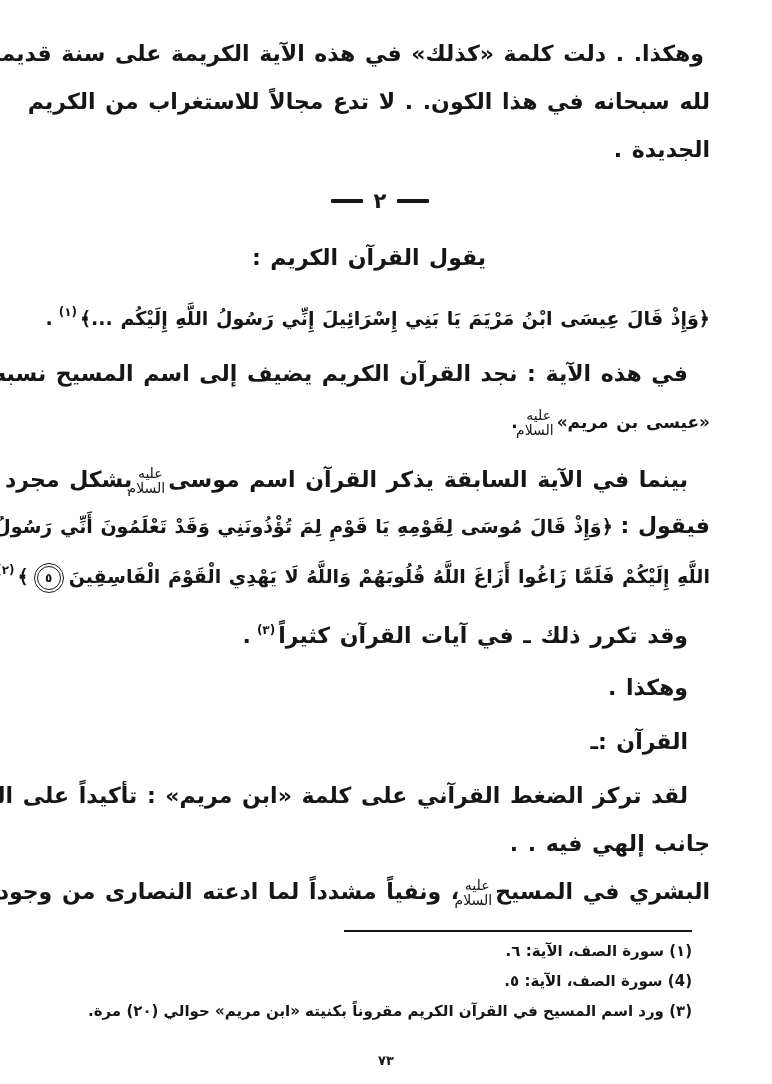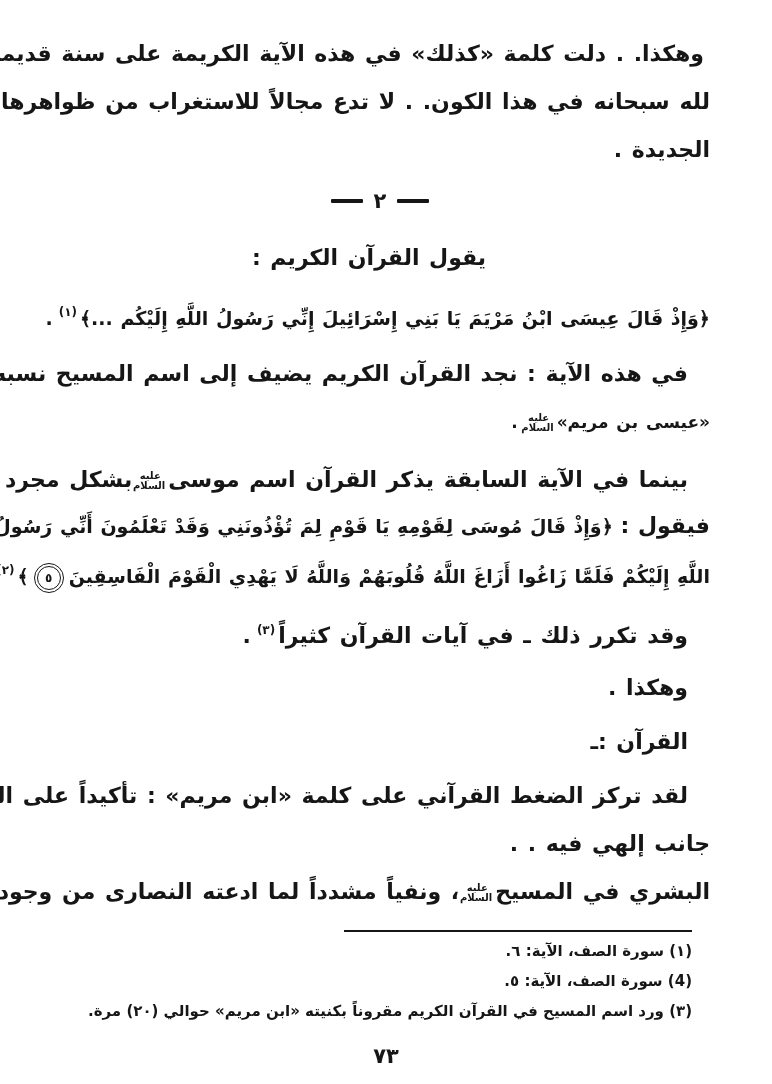--- a/index.html
+++ b/index.html
@@ -46,22 +46,22 @@
     font-size:12px;
     font-weight:700;
     vertical-align:9px;
     margin:0 3px;
   }
   .pd{margin-right:3px;}
   
   .honorific{
     display:inline-block;
     width:30px;min-width:30px;
-    font-size:10px;
-    font-weight:700;
+    font-size:14px;
+    font-weight:400;
     line-height:1.05;
     text-align:center;
     white-space:normal;
     vertical-align:middle;
     margin:0 3px;
   }
   
   .ayah{
     display:inline-flex;
     align-items:center;justify-content:center;
@@ -106,31 +106,31 @@
     font-weight:700;
     line-height:30px;
     white-space:nowrap;
     text-align:right;
   }
   
   .page-number{
     position:absolute;
     bottom:16px;left:0;right:0;
     text-align:center;
-    font-size:21px;font-weight:700;
+    font-size:13px;font-weight:700;
   }
 </style>
 </head>
 <body>
 
 <div class="page">
 
   <div>
     <div class="line ind-sm">وهكذا. . دلت كلمة «كذلك» في هذه الآية الكريمة على سنة قديمة</div>
-    <div class="line">لله سبحانه في هذا الكون. . لا تدع مجالاً للاستغراب من ظواهرها</div>
+    <div class="line">لله سبحانه في هذا الكون. . لا تدع مجالاً للاستغراب من الكريم</div>
     <div class="line">الجديدة .</div>
   </div>
 
   <div class="divider">
     <span class="dash"></span>
     <span class="divnum">٢</span>
     <span class="dash"></span>
   </div>
 
   <div class="line ind mt-intro">يقول القرآن الكريم :</div>

